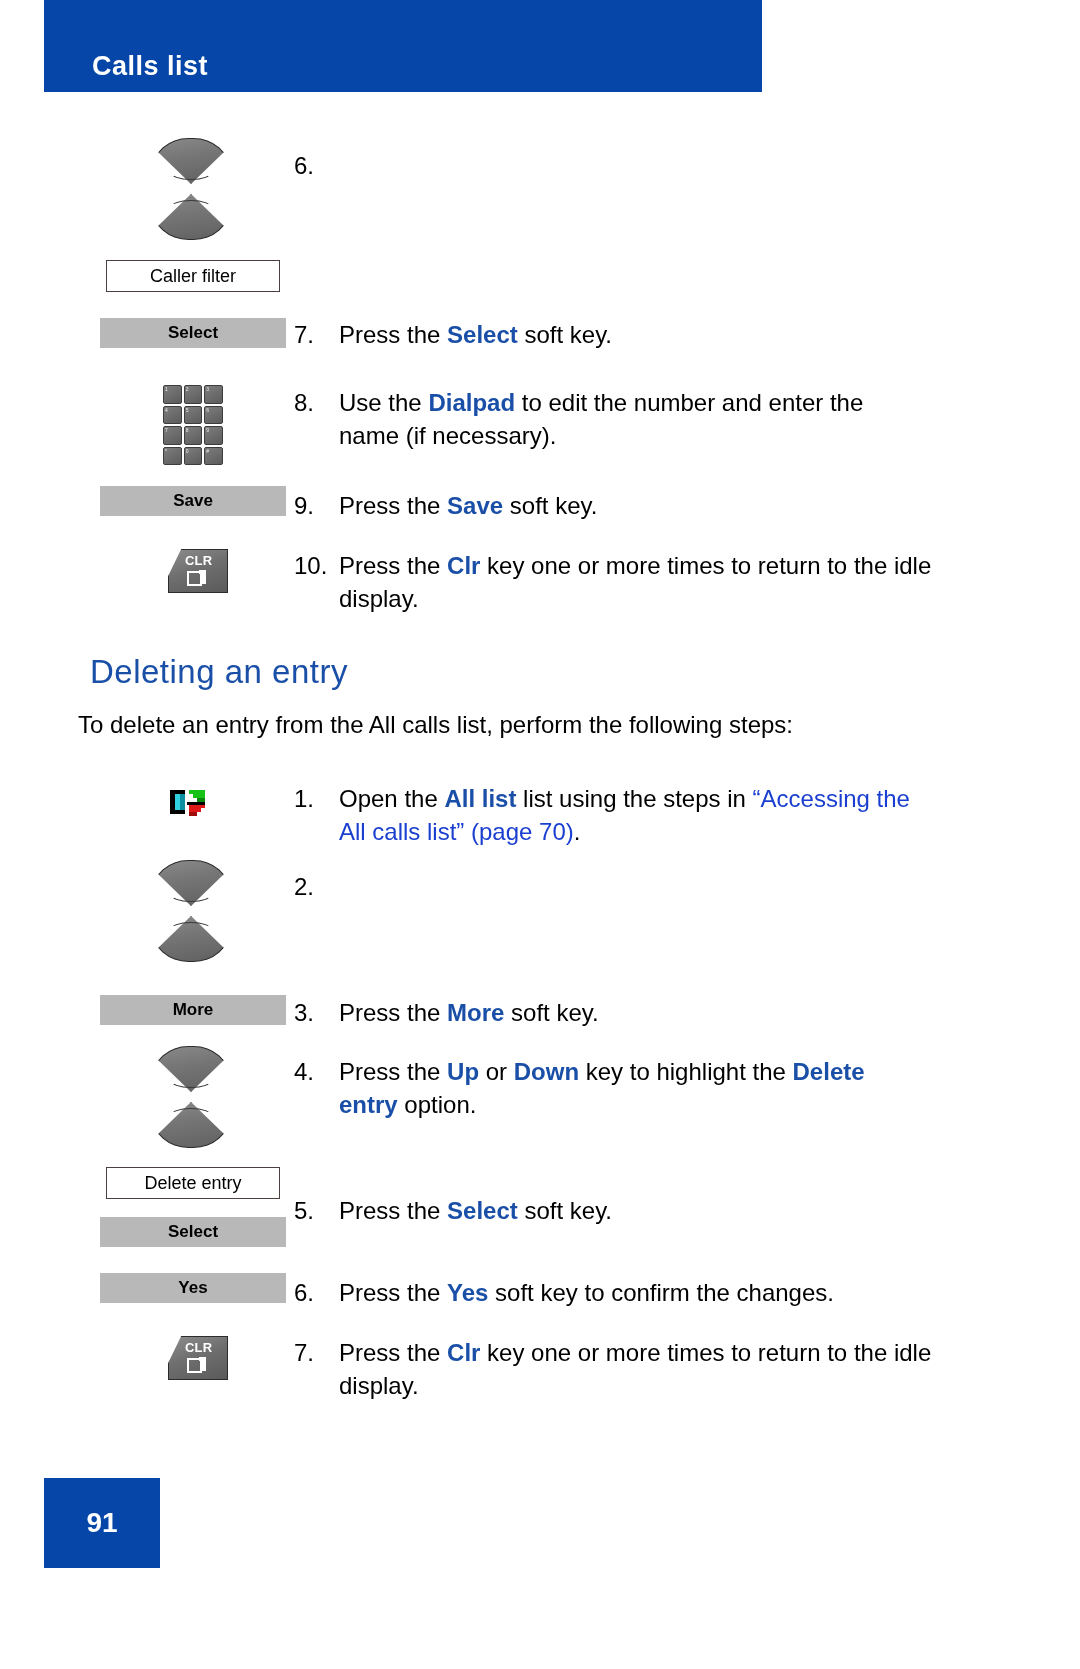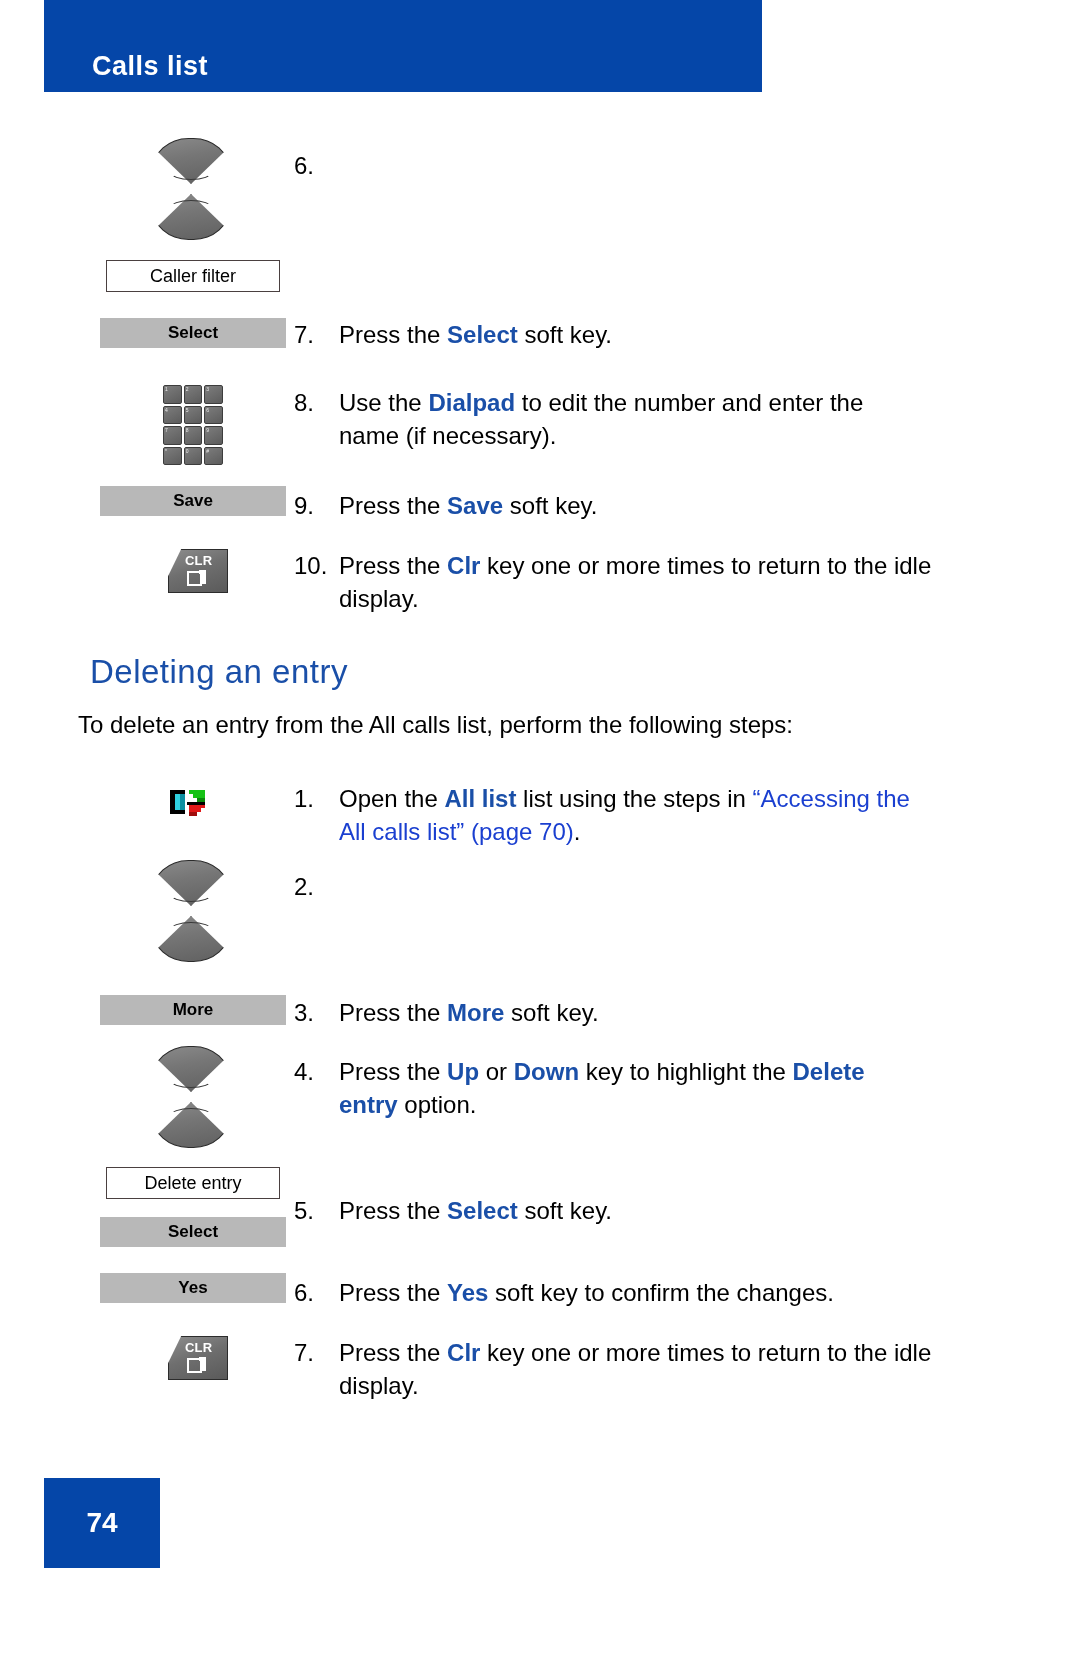--- a/index.html
+++ b/index.html
@@ -364,16 +364,16 @@
     <span class="clrglyph">
       <span class="sq"></span>
         <span class="nub"></span>
         <span class="bar"></span>
     </span>
   </div>
   <div class="step-num" style="left:294px; top:1336px;">7.</div>
   <div class="step-text" style="left:339px; top:1336px; width:600px;"><span>Press the </span><b>Clr</b><span> key one or more times to return to the idle display.</span></div>
 
   <div class="footer-bar">
-    <div class="footer-num">74</div>
+    <div class="footer-num">91</div>
   </div>
 
 </div>
 
 </body></html>

